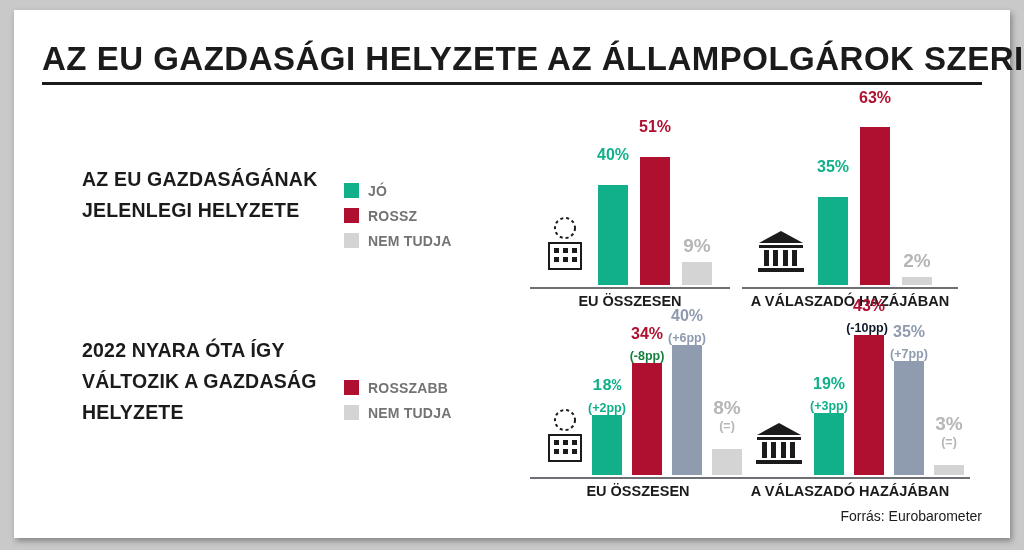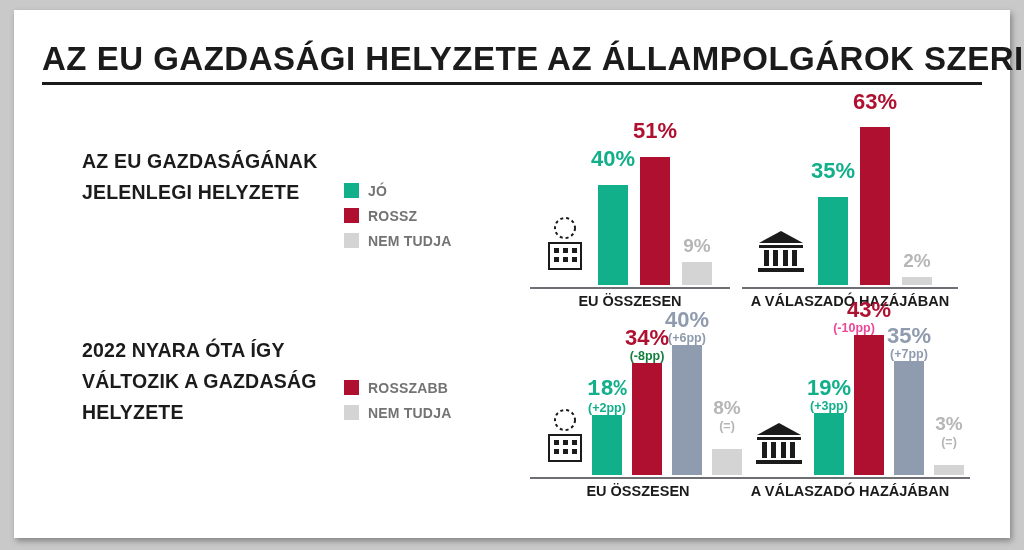--- a/index.html
+++ b/index.html
@@ -45,21 +45,21 @@
 
   
   .sec-head {
     position: absolute;
     font-size: 19.5px;
     font-weight: bold;
     color: #1b1b1b;
     line-height: 31px;
     letter-spacing: 0.2px;
   }
-  #sec1-head { left: 68px; top: 136px; width: 290px; }
+  #sec1-head { left: 68px; top: 154px; width: 290px; }
   #sec2-head { left: 68px; top: 325px; width: 300px; }
 
   
   .legend {
     position: absolute;
   }
   .legend-row {
     display: flex;
     align-items: center;
     height: 25px;
@@ -99,21 +99,21 @@
     position: absolute;
     bottom: 0;
   }
   .bar-wrap {
     position: absolute;
     bottom: 0;
     width: 30px;
   }
   .val {
     position: absolute;
-    font-size: 22px;
+    font-size: 16px;
     font-weight: bold;
     white-space: nowrap;
     text-align: center;
   }
   .val.small { font-size: 19px; }
   .delta {
     position: absolute;
     font-size: 12.5px;
     font-weight: bold;
     white-space: nowrap;
@@ -301,30 +301,31 @@
     <div class="bar-wrap" style="left:72px; height:62px;">
       <div class="bar" style="width:30px; height:62px; background:#11b08a;"></div>
     </div>
     <div class="val" style="left:54px; top:60px; width:66px; color:#11b08a;">19%</div>
     <div class="delta" style="left:54px; top:84px; width:66px; color:#11b08a;">(+3pp)</div>
 
     <div class="bar-wrap" style="left:112px; height:140px;">
       <div class="bar" style="width:30px; height:140px; background:#b01030;"></div>
     </div>
     <div class="val" style="left:94px; top:-18px; width:66px; color:#b01030;">43%</div>
-    <div class="delta" style="left:79px; top:6px; width:66px; color:#ec4899;">(-10pp)</div>
+    <div class="delta" style="left:92px; top:6px; width:66px; color:#0f172a;">(-10pp)</div>
 
     <div class="bar-wrap" style="left:152px; height:114px;">
       <div class="bar" style="width:30px; height:114px; background:#8f9bae;"></div>
     </div>
     <div class="val" style="left:134px; top:8px; width:66px; color:#8f9bae;">35%</div>
     <div class="delta" style="left:134px; top:32px; width:66px; color:#8f9bae;">(+7pp)</div>
 
     <div class="bar-wrap" style="left:192px; height:10px;">
       <div class="bar" style="width:30px; height:10px; background:#d4d4d4;"></div>
     </div>
     <div class="val small" style="left:178px; top:98px; width:58px; color:#b6b6b6;">3%</div>
     <div class="delta" style="left:178px; top:120px; width:58px; color:#b6b6b6;">(=)</div>
   </div>
   <div class="axis" style="left:716px; top:467px; width:240px;"></div>
   <div class="cat-label" style="left:716px; top:473px; width:240px;">A VÁLASZADÓ HAZÁJÁBAN</div>
 
+  <div class="source">Forrás: Eurobarometer</div>
 </div>
 
 </body></html>

